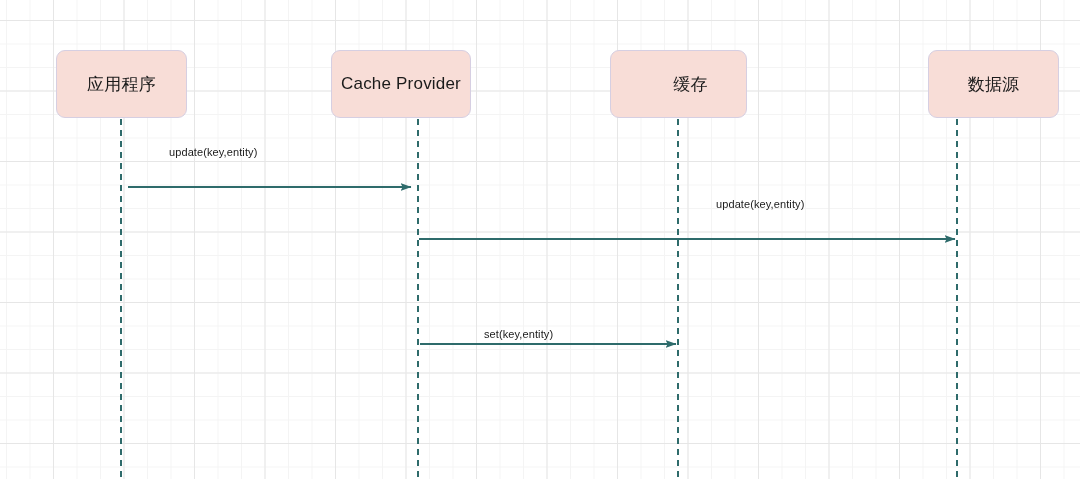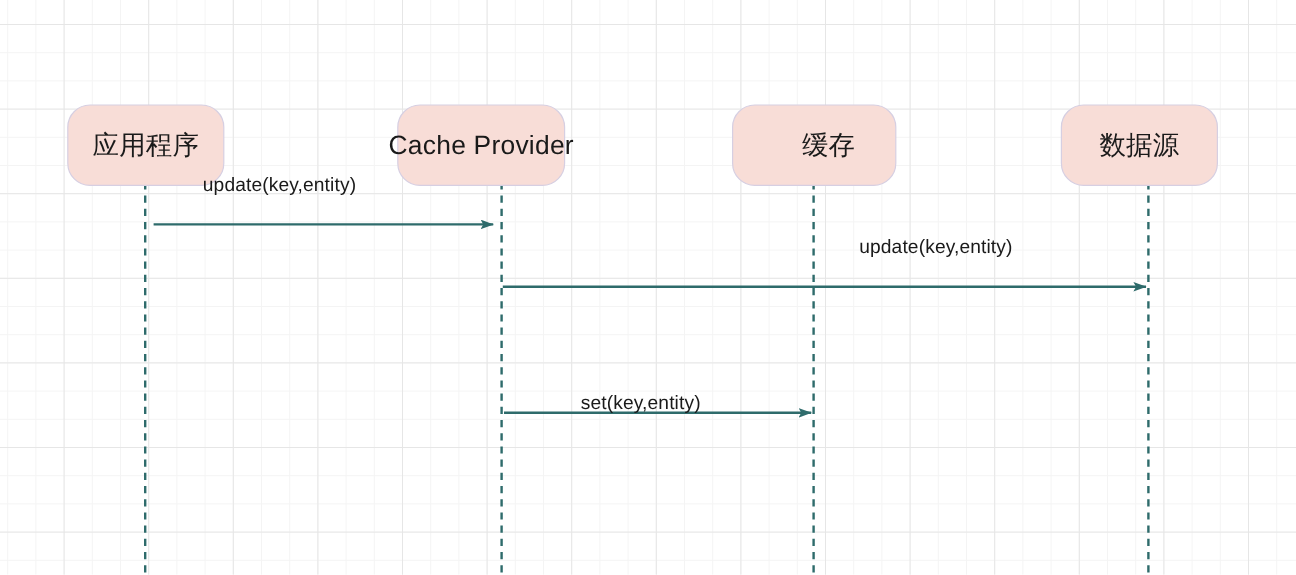--- a/index.html
+++ b/index.html
@@ -30,33 +30,32 @@
   .svg-layer {
     position: absolute;
     left: 0;
     top: 0;
     width: 1080px;
     height: 479px;
   }
   .participant {
     position: absolute;
     box-sizing: border-box;
-    border-radius: 19px;
+    border-radius: 9px;
     display: flex;
     align-items: center;
     justify-content: center;
-    font-size: 22px;
+    font-size: 17px;
     color: #1a1a1a;
     letter-spacing: 0.2px;
     white-space: nowrap;
-    margin-top: 37px;
   }
   .msg-label {
     position: absolute;
-    font-size: 16px;
+    font-size: 11px;
     color: #1a1a1a;
     white-space: nowrap;
     letter-spacing: 0.1px;
   }
 </style>
 </head>
 <body>
 
 <div id="canvas">
 
@@ -82,21 +81,21 @@
   <div id="participants-layer">
       <div class="participant" style="left: 56px; top: 50px; width: 131px; height: 68px; background: rgb(248, 221, 215); border: 1px solid rgb(214, 207, 226); color: rgb(26, 26, 26);">
         <span>应用程序</span>
       </div>
       <div class="participant" style="left: 331px; top: 50px; width: 140px; height: 68px; background: rgb(248, 221, 215); border: 1px solid rgb(214, 207, 226); color: rgb(26, 26, 26);">
         <span>Cache Provider</span>
       </div>
       <div class="participant" style="left: 610px; top: 50px; width: 137px; height: 68px; background: rgb(248, 221, 215); border: 1px solid rgb(214, 207, 226); color: rgb(26, 26, 26); padding-left: 24px;">
         <span>缓存</span>
       </div>
-      <div class="participant" style="left: 884px; top: 50px; width: 131px; height: 68px; background: rgb(248, 221, 215); border: 1px solid rgb(214, 207, 226); color: rgb(26, 26, 26);">
+      <div class="participant" style="left: 928px; top: 50px; width: 131px; height: 68px; background: rgb(248, 221, 215); border: 1px solid rgb(214, 207, 226); color: rgb(26, 26, 26);">
         <span>数据源</span>
       </div>
     </div>
 
   <div id="labels-layer">
       <div class="msg-label" style="left: 169px; top: 146px; color: rgb(26, 26, 26);">update(key,entity)</div>
       <div class="msg-label" style="left: 716px; top: 198px; color: rgb(26, 26, 26);">update(key,entity)</div>
       <div class="msg-label" style="left: 484px; top: 302px; color: rgb(26, 26, 26); margin-top: 26px;">set(key,entity)</div>
     </div>
 

